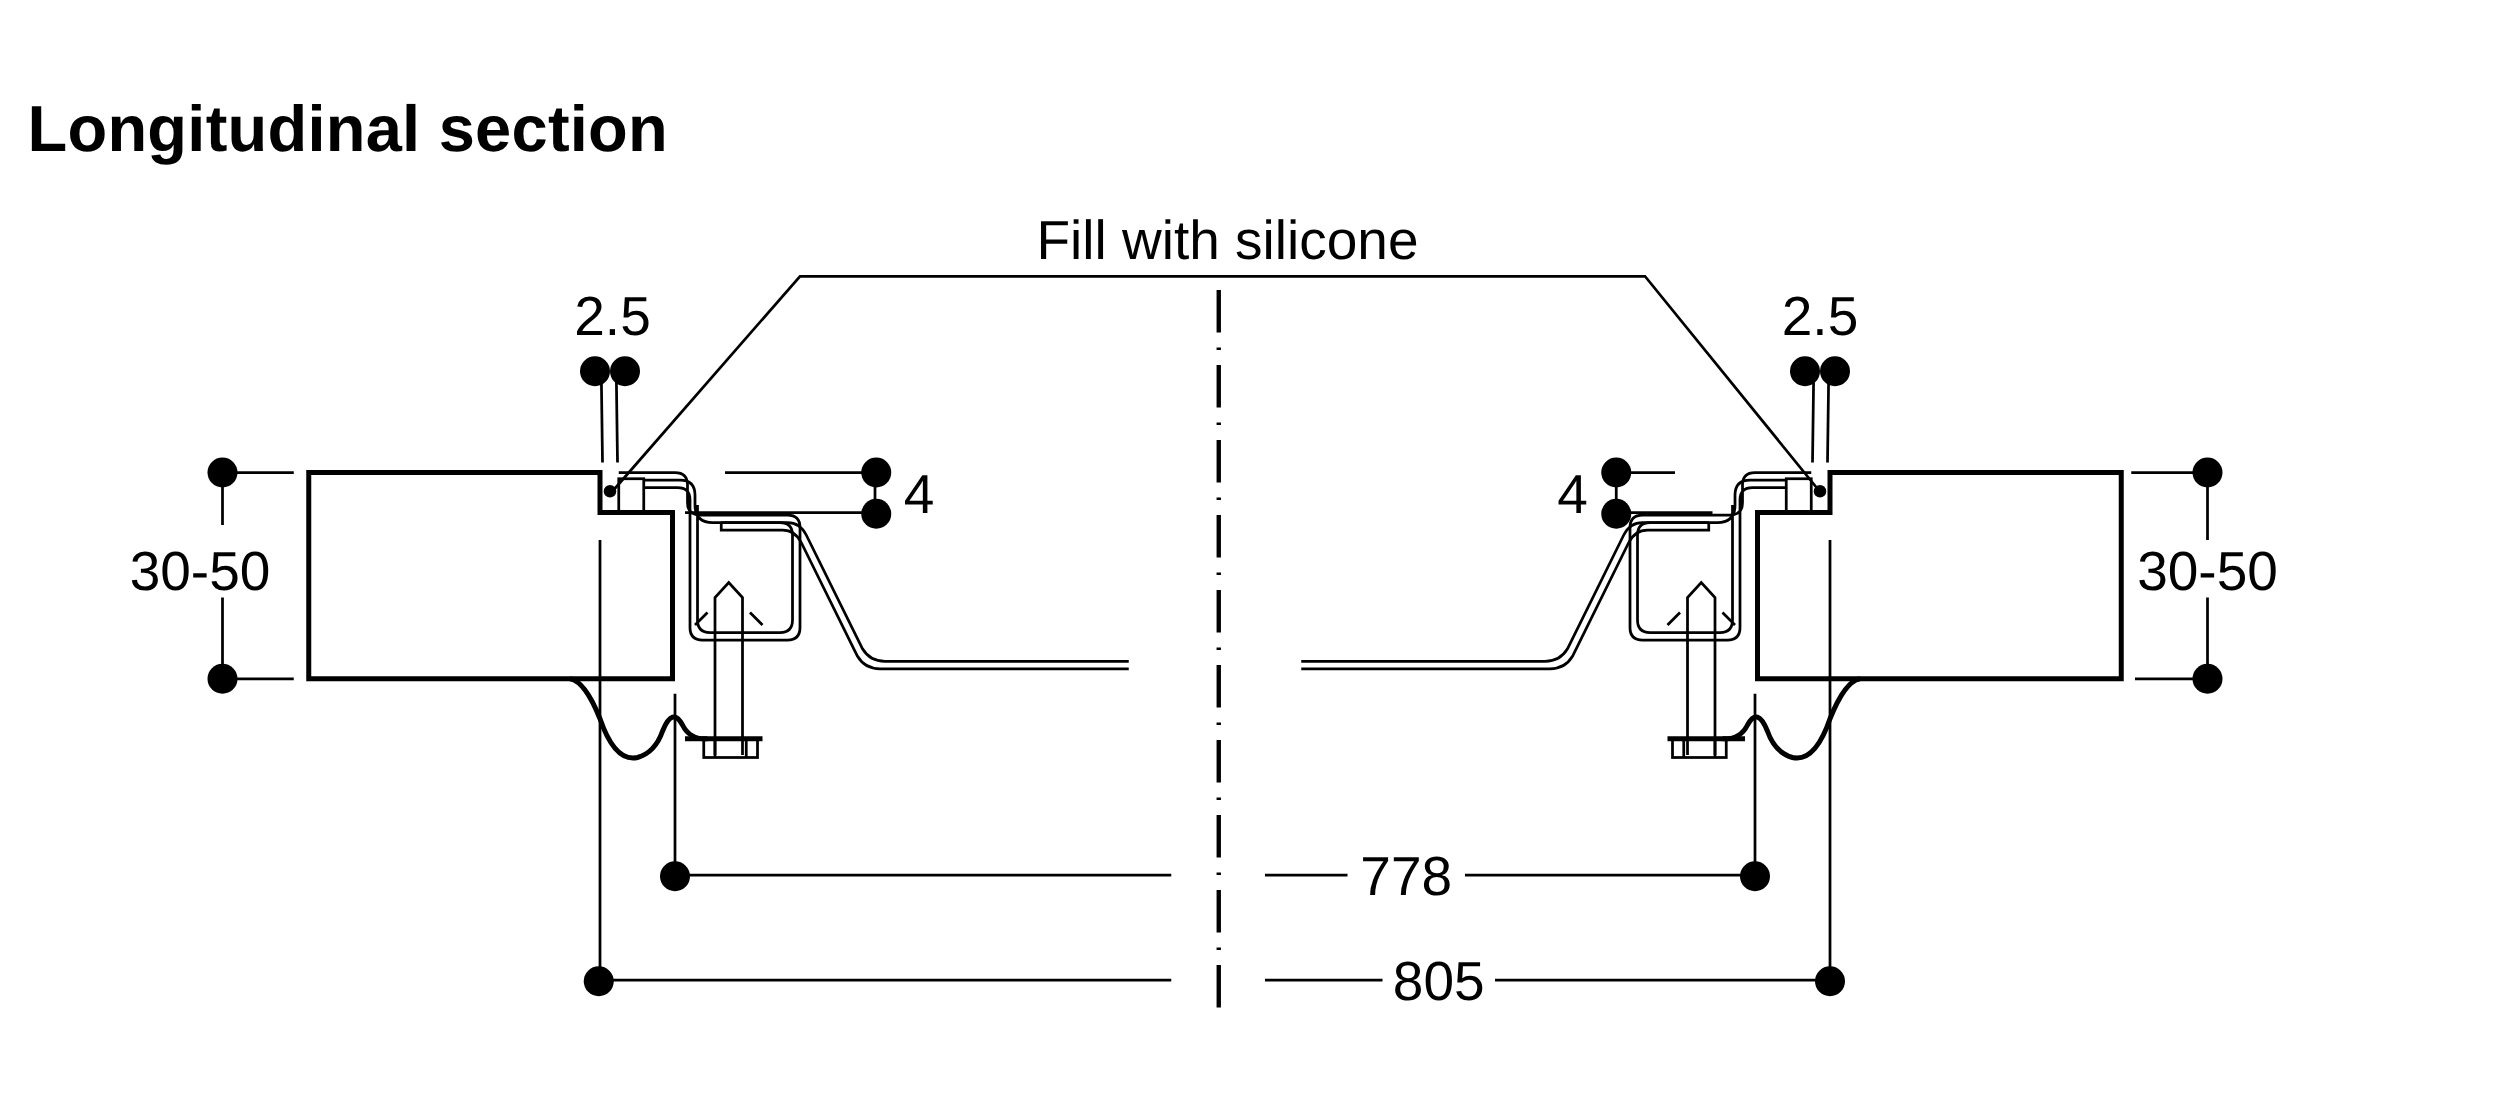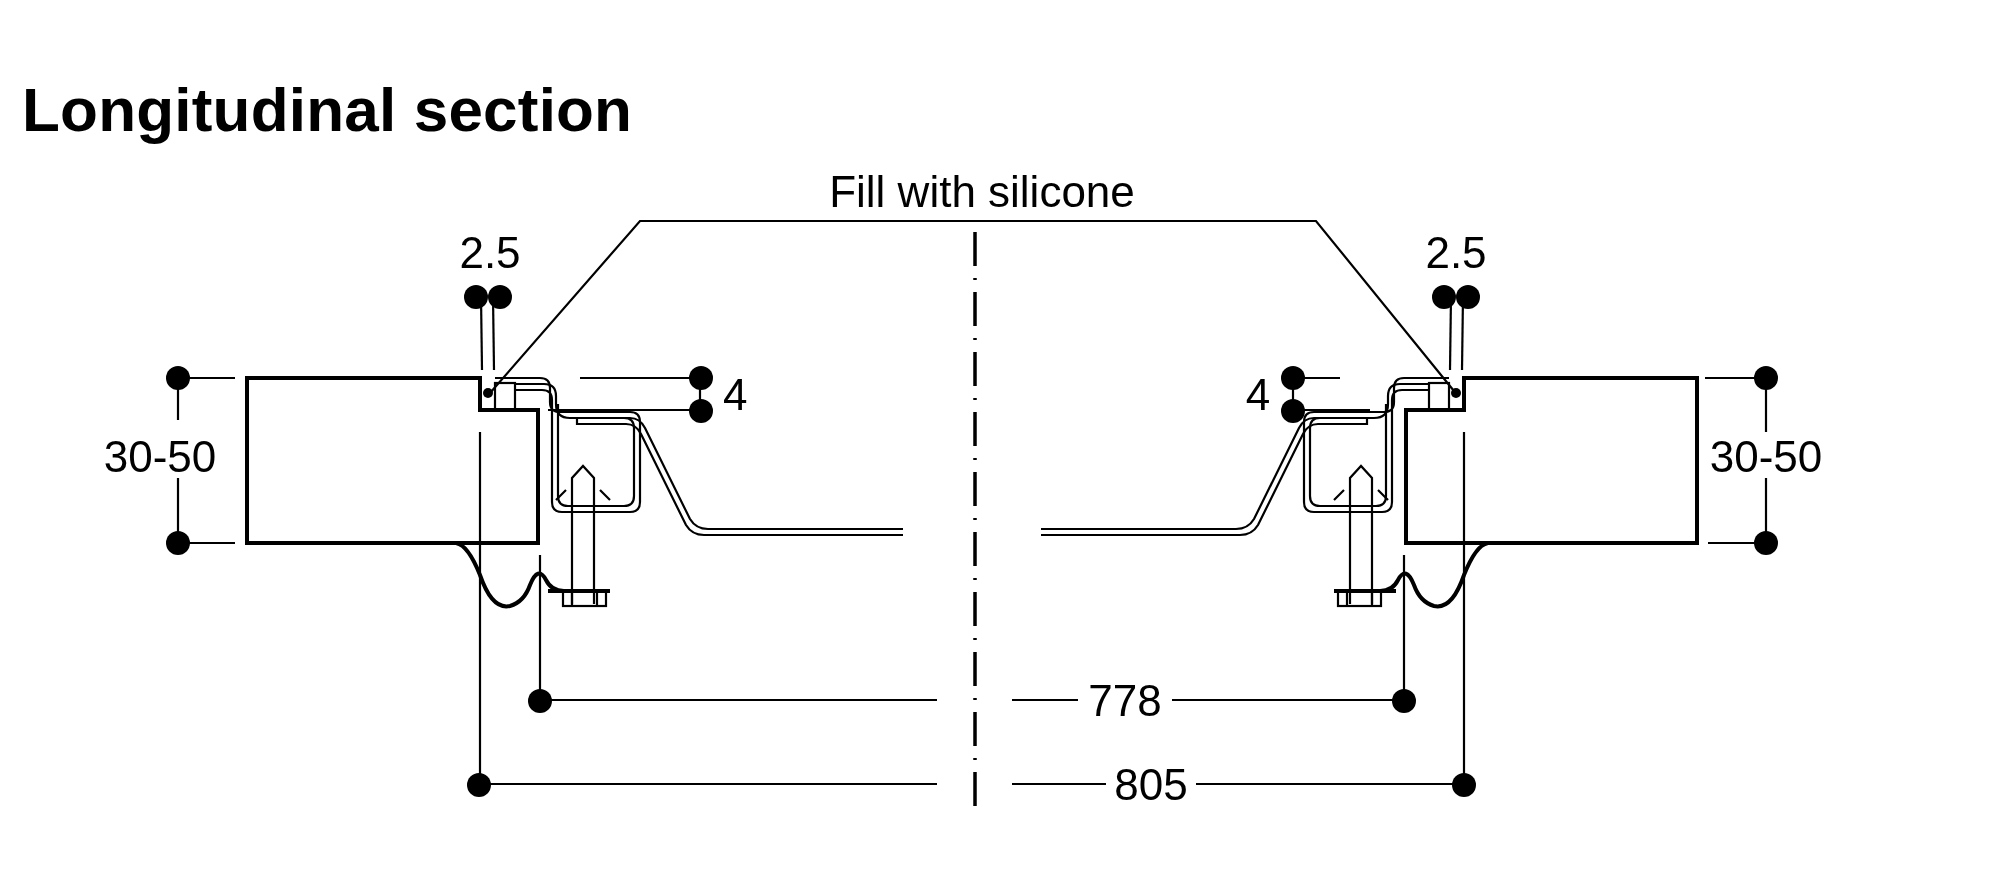--- a/index.html
+++ b/index.html
@@ -1,17 +1,17 @@
 <!DOCTYPE html>
 <html><head>
 <meta charset="utf-8">
 <style>
   html, body { margin: 0; padding: 0; background: #ffffff; }
   body { width: 2000px; height: 874px; position: relative; overflow: hidden; font-family: "Liberation Sans", sans-serif; }
-  .title { position: absolute; left: 22px; top: 74px; font-size: 62px; font-weight: bold; color: #000; letter-spacing: 0.2px; font-family: "Liberation Sans", sans-serif; }
+  .title { position: absolute; left: 22px; top: 74px; font-size: 52px; font-weight: bold; color: #000; letter-spacing: 0.2px; font-family: "Liberation Sans", sans-serif; }
   svg { position: absolute; left: 0; top: 0; }
   .lbl { font-family: "Liberation Sans", sans-serif; font-size: 44px; fill: #000; }
   .thin { stroke: #000; stroke-width: 2.2; fill: none; }
   .thick { stroke: #000; stroke-width: 4; fill: none; }
   .dot { fill: #000; }
 </style>
 </head>
 <body>
 
 <div class="title">Longitudinal section</div>

